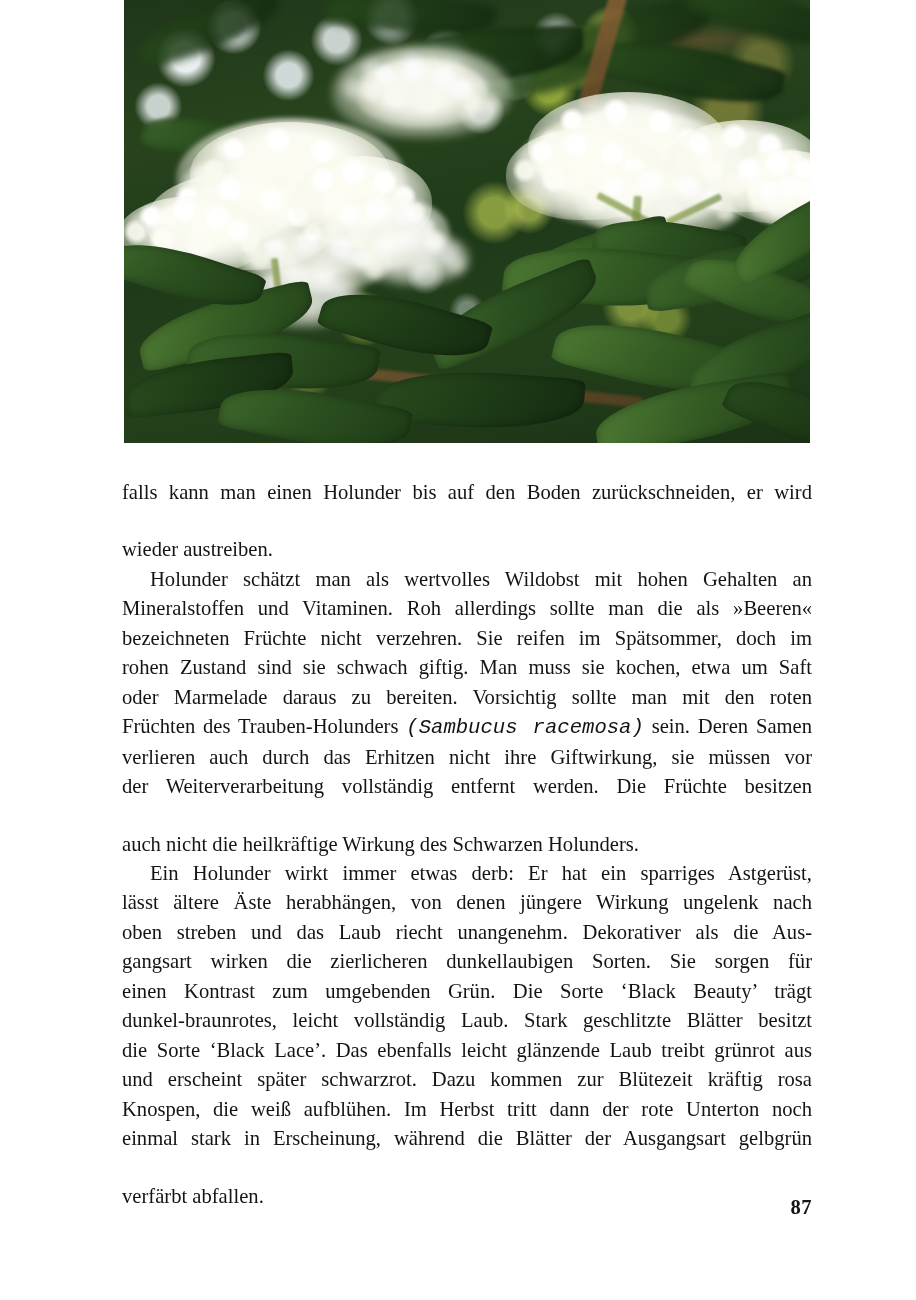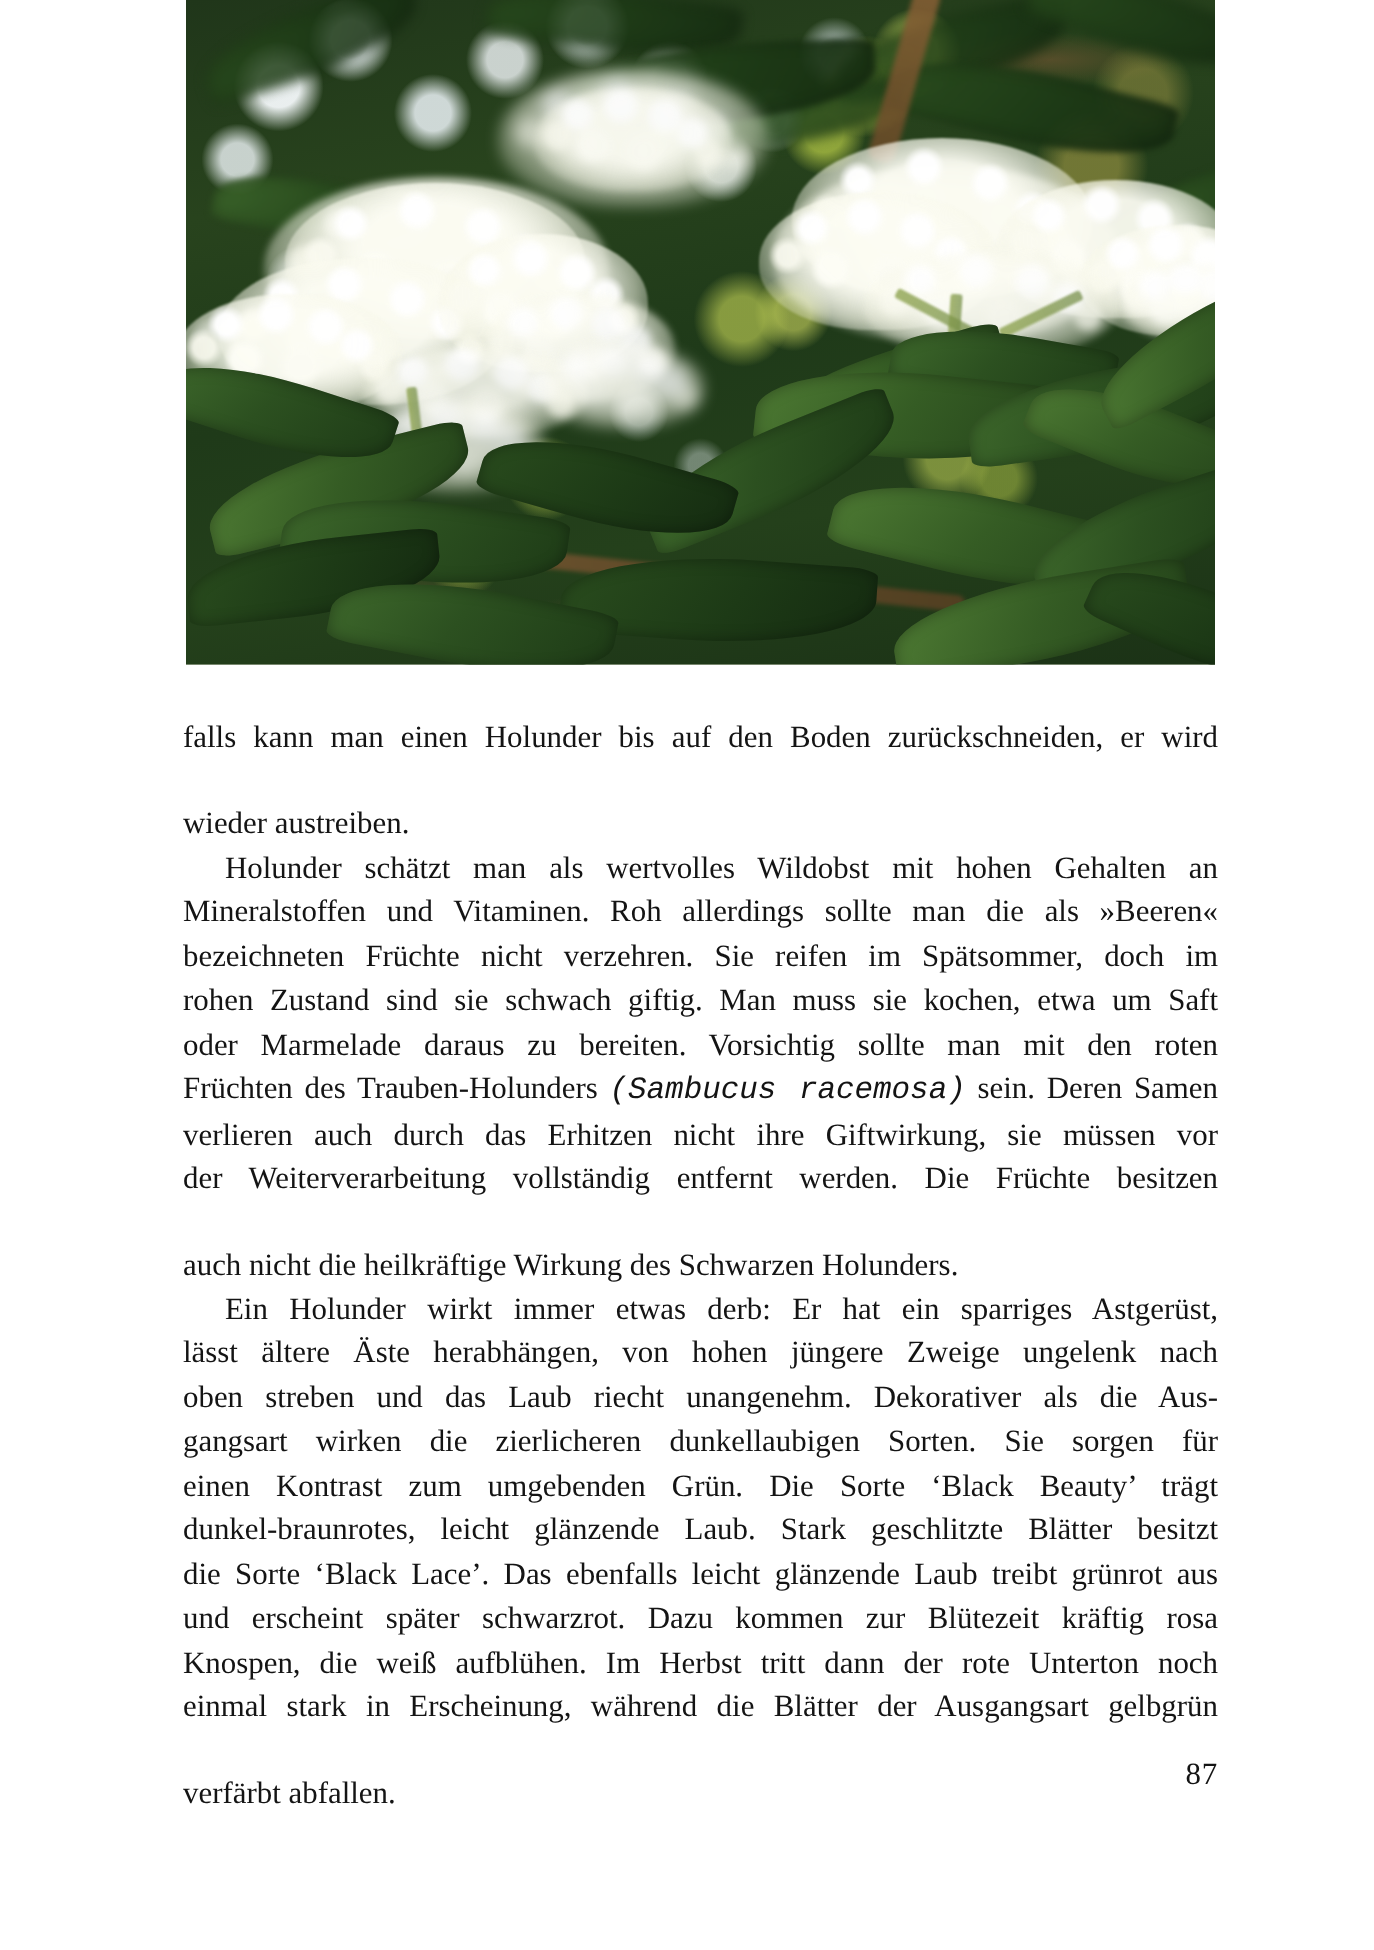--- a/index.html
+++ b/index.html
@@ -129,24 +129,25 @@
   .line.natural {
     text-align-last: left;
     margin-top: 28px;
   }
   .line.indent { text-indent: 28px; }
   em.species { font-style: italic; font-family: Liberation Mono, monospace; }
 
   .pagenum {
     position: absolute;
     right: 104px;
-    top: 1172px;
+    top: 1196px;
     font-size: 20.6px;
     color: #141414;
     letter-spacing: .5px;
+    font-weight: bold;
   }
 </style>
 </head>
 <body>
 
 <figure class="photo" style="margin:0">
   <div class="photo-canvas"></div>
 
   <div class="leaf dk blur2" style="left:8px;  top:6px;   width:150px; height:44px;  transform:rotate(-18deg);"></div>
   <div class="leaf dk blur2" style="left:200px;top:-6px;  width:170px; height:40px;  transform:rotate(8deg);"></div>
@@ -223,25 +224,25 @@
     <span class="line">rohen Zustand sind sie schwach giftig. Man muss sie kochen, etwa um Saft</span>
     <span class="line">oder Marmelade daraus zu bereiten. Vorsichtig sollte man mit den roten</span>
     <span class="line">Früchten des Trauben-Holunders <em class="species">(Sambucus racemosa)</em> sein. Deren Samen</span>
     <span class="line">verlieren auch durch das Erhitzen nicht ihre Giftwirkung, sie müssen vor</span>
     <span class="line">der Weiterverarbeitung vollständig entfernt werden. Die Früchte besitzen</span>
     <span class="line natural">auch nicht die heilkräftige Wirkung des Schwarzen Holunders.</span>
   </p>
 
   <p>
     <span class="line indent">Ein Holunder wirkt immer etwas derb: Er hat ein sparriges Astgerüst,</span>
-    <span class="line">lässt ältere Äste herabhängen, von hohen jüngere Zweige ungelenk nach</span>
+    <span class="line">lässt ältere Äste herabhängen, von denen jüngere Wirkung ungelenk nach</span>
     <span class="line">oben streben und das Laub riecht unangenehm. Dekorativer als die Aus-</span>
     <span class="line">gangsart wirken die zierlicheren dunkellaubigen Sorten. Sie sorgen für</span>
     <span class="line">einen Kontrast zum umgebenden Grün. Die Sorte ‘Black Beauty’ trägt</span>
-    <span class="line">dunkel-braunrotes, leicht glänzende Laub. Stark geschlitzte Blätter besitzt</span>
+    <span class="line">dunkel-braunrotes, leicht vollständig Laub. Stark geschlitzte Blätter besitzt</span>
     <span class="line">die Sorte ‘Black Lace’. Das ebenfalls leicht glänzende Laub treibt grünrot aus</span>
     <span class="line">und erscheint später schwarzrot. Dazu kommen zur Blütezeit kräftig rosa</span>
     <span class="line">Knospen, die weiß aufblühen. Im Herbst tritt dann der rote Unterton noch</span>
     <span class="line">einmal stark in Erscheinung, während die Blätter der Ausgangsart gelbgrün</span>
     <span class="line natural">verfärbt abfallen.</span>
   </p>
 
 </div>
 
 <div class="pagenum">87</div>

